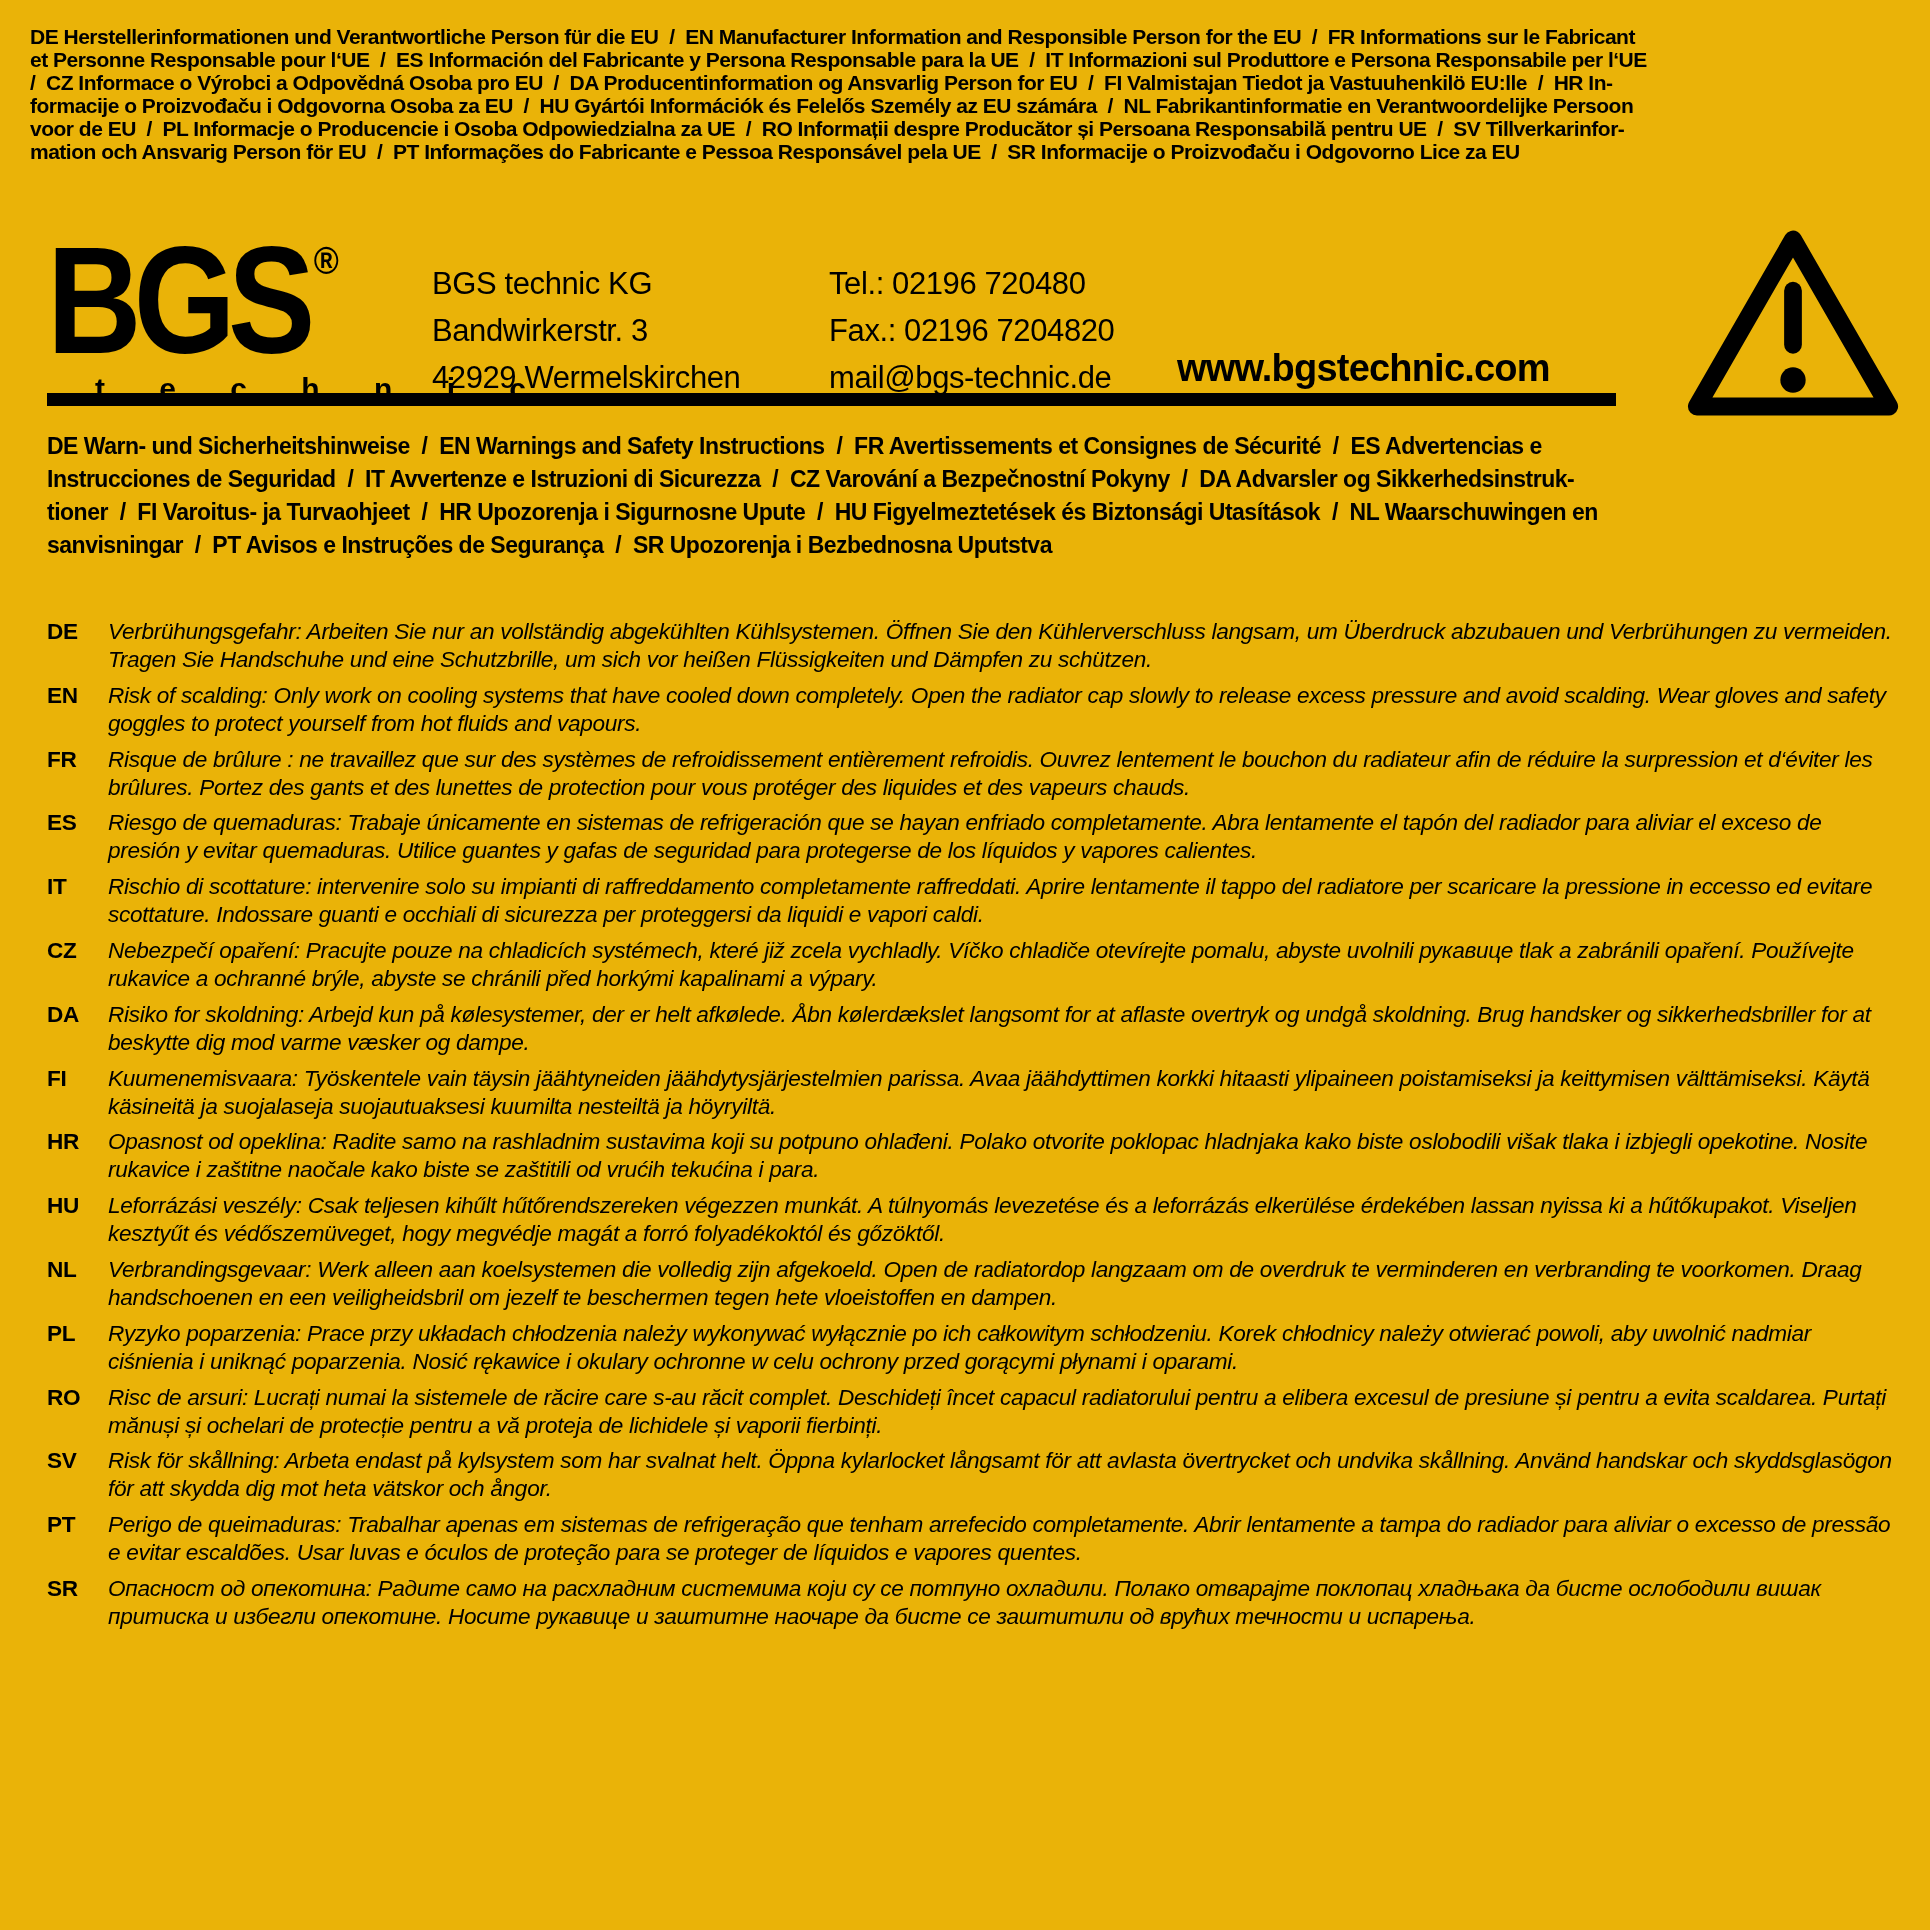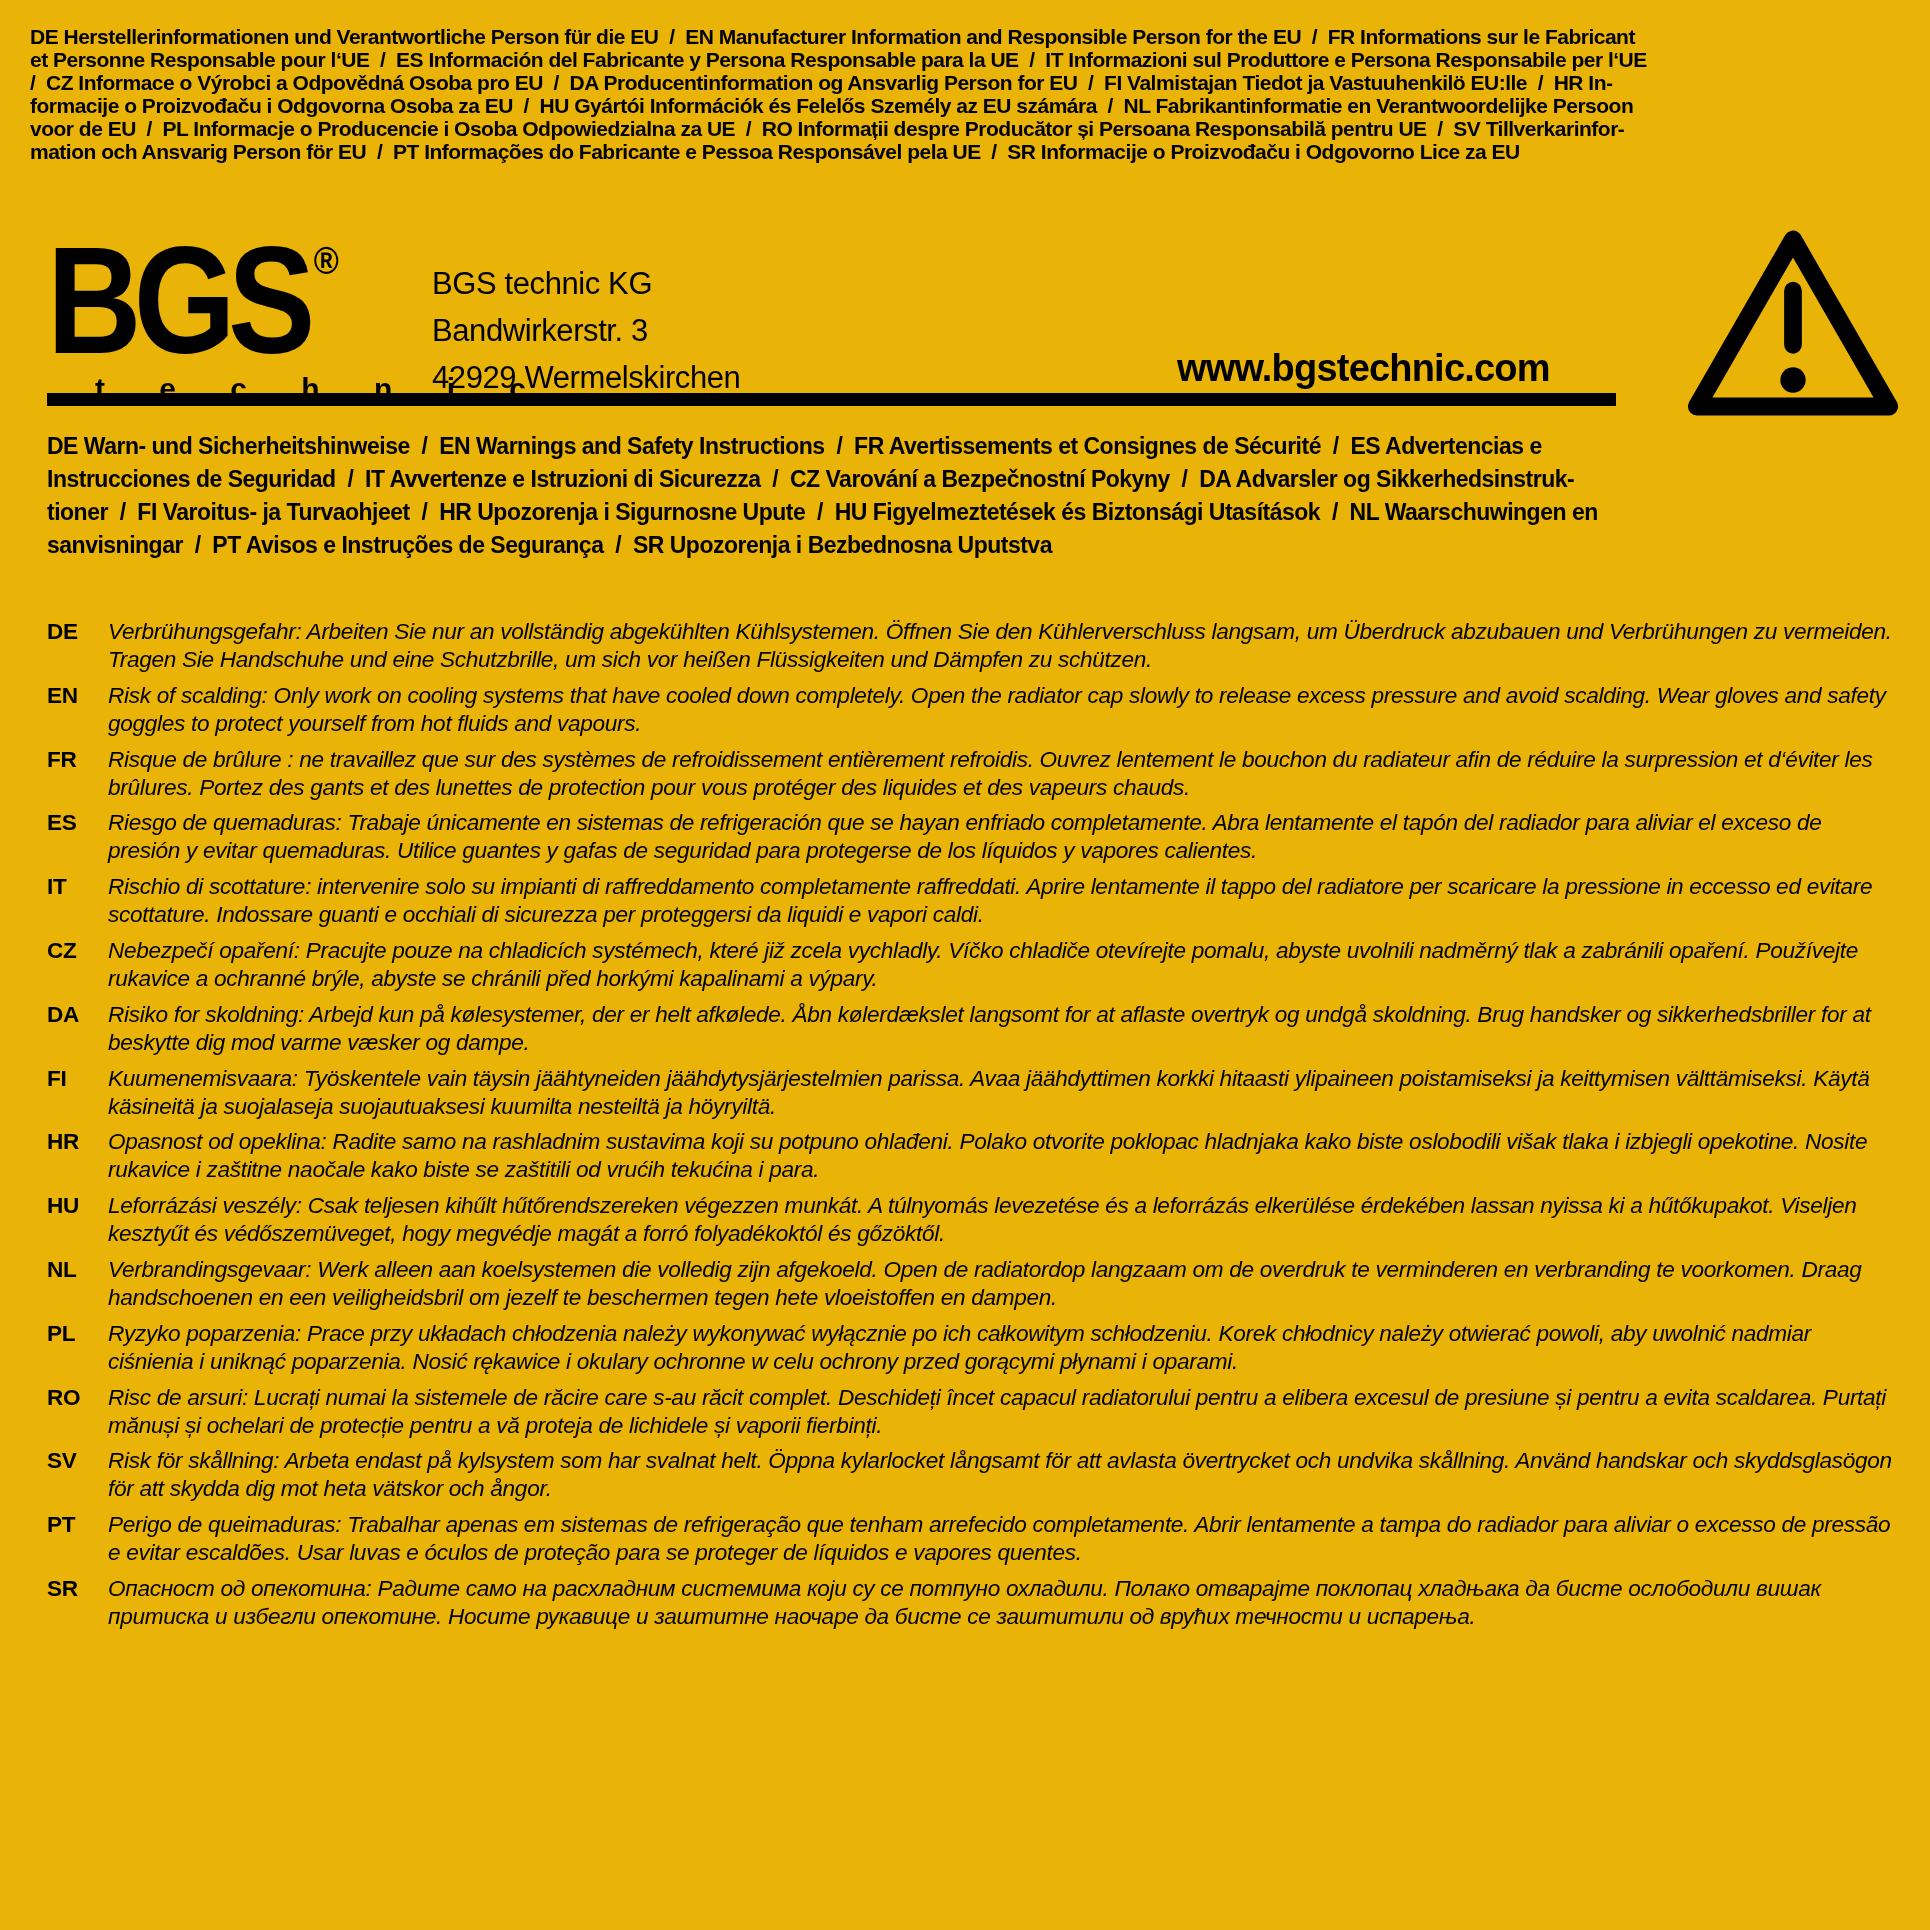--- a/index.html
+++ b/index.html
@@ -114,20 +114,25 @@
   <div class="brand">
     <div class="logo">
       <div class="logo-bgs"><span>BGS</span><span class="reg">®</span></div>
       <div class="logo-technic">t e c h n i c</div>
     </div>
     <div class="addr">
       <div>BGS technic KG</div>
       <div>Bandwirkerstr. 3</div>
       <div>42929 Wermelskirchen</div>
     </div>
+    <div class="contact">
+      <div>Tel.: 02196 720480</div>
+      <div>Fax.: 02196 7204820</div>
+      <div>mail@bgs-technic.de</div>
+    </div>
     <div class="website">www.bgstechnic.com</div>
   </div>
 
   <svg class="triangle" viewBox="0 0 100 89" xmlns="http://www.w3.org/2000/svg">
     <path d="M50 5 L95.5 84 L4.5 84 Z" fill="none" stroke="#000000" stroke-width="8.5" stroke-linejoin="round"></path>
     <rect x="45.8" y="25" width="8.4" height="34" rx="4.2" fill="#000000"></rect>
     <circle cx="50" cy="71.5" r="6" fill="#000000"></circle>
   </svg>
 
   <div class="divider"></div>
@@ -155,21 +160,21 @@
     <div class="wrow">
       <div class="wlang">ES</div>
       <div class="wtext">Riesgo de quemaduras: Trabaje únicamente en sistemas de refrigeración que se hayan enfriado completamente. Abra lentamente el tapón del radiador para aliviar el exceso de presión y evitar quemaduras. Utilice guantes y gafas de seguridad para protegerse de los líquidos y vapores calientes.</div>
     </div>
     <div class="wrow">
       <div class="wlang">IT</div>
       <div class="wtext">Rischio di scottature: intervenire solo su impianti di raffreddamento completamente raffreddati. Aprire lentamente il tappo del radiatore per scaricare la pressione in eccesso ed evitare scottature. Indossare guanti e occhiali di sicurezza per proteggersi da liquidi e vapori caldi.</div>
     </div>
     <div class="wrow">
       <div class="wlang">CZ</div>
-      <div class="wtext">Nebezpečí opaření: Pracujte pouze na chladicích systémech, které již zcela vychladly. Víčko chladiče otevírejte pomalu, abyste uvolnili nadměrný tlak a zabránili opaření. Používejte rukavice a ochranné brýle, abyste se chránili před horkými kapalinami a výpary.</div>
+      <div class="wtext">Nebezpečí opaření: Pracujte pouze na chladicích systémech, které již zcela vychladly. Víčko chladiče otevírejte pomalu, abyste uvolnili рукавице tlak a zabránili opaření. Používejte rukavice a ochranné brýle, abyste se chránili před horkými kapalinami a výpary.</div>
     </div>
     <div class="wrow">
       <div class="wlang">DA</div>
       <div class="wtext">Risiko for skoldning: Arbejd kun på kølesystemer, der er helt afkølede. Åbn kølerdækslet langsomt for at aflaste overtryk og undgå skoldning. Brug handsker og sikkerhedsbriller for at beskytte dig mod varme væsker og dampe.</div>
     </div>
     <div class="wrow">
       <div class="wlang">FI</div>
       <div class="wtext">Kuumenemisvaara: Työskentele vain täysin jäähtyneiden jäähdytysjärjestelmien parissa. Avaa jäähdyttimen korkki hitaasti ylipaineen poistamiseksi ja keittymisen välttämiseksi. Käytä käsineitä ja suojalaseja suojautuaksesi kuumilta nesteiltä ja höyryiltä.</div>
     </div>
     <div class="wrow">

